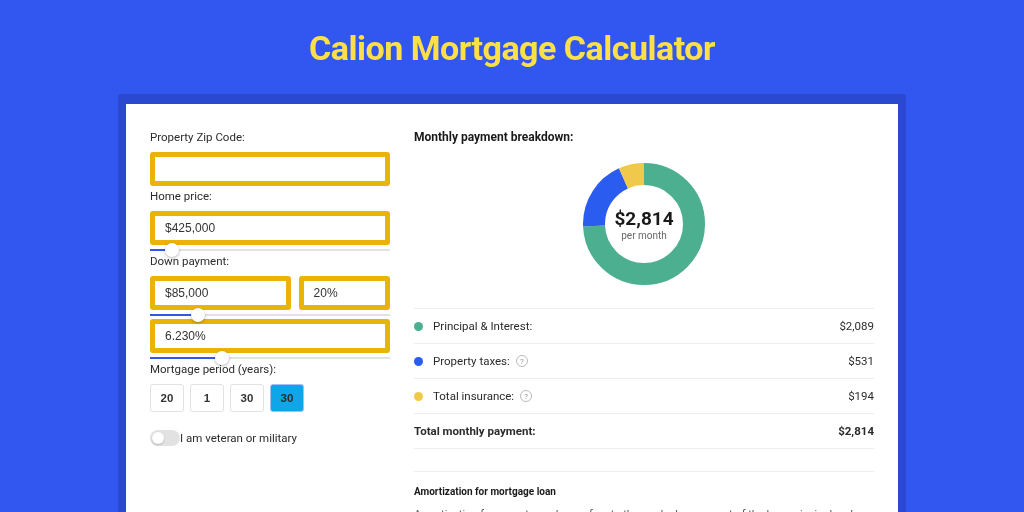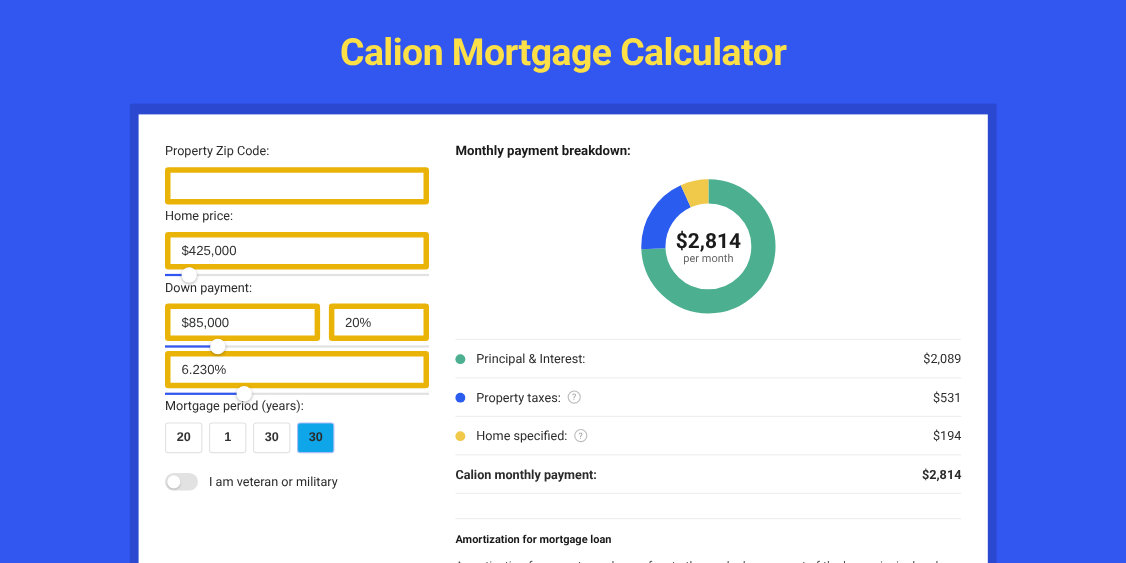--- a/index.html
+++ b/index.html
@@ -16,21 +16,21 @@
   .input { width: 100%; height: 34px; border: 5px solid #eab308; border-radius: 3px; padding: 0 10px; font-size: 12px; color: #333; background: #fff; }
   .slider-track { height: 2px; background: #e2e2e2; position: relative; margin-top: 4px; }
   .slider-fill { position: absolute; left: 0; top: 0; height: 2px; background: #3257f0; }
   .slider-handle { position: absolute; top: -6px; width: 14px; height: 14px; border-radius: 50%; background: #fff; box-shadow: 0 1px 3px rgba(0,0,0,0.3); transform: translateX(-50%); }
   .row-split { display: flex; gap: 8px; }
   .row-split .input:first-child { flex: 1.8; }
   .row-split .input:last-child { flex: 1; }
   .period-btns { display: flex; gap: 6px; margin-top: 6px; }
   .p-btn { width: 34px; height: 28px; border: 1px solid #e2e2e2; border-radius: 3px; background: #fff; font-size: 11.5px; font-weight: 600; color: #333; cursor: pointer; }
   .p-btn.active { background: #0ea5e9; border-color: #a7bdf6; color: #2b2b2b; }
-  .toggle-row { display: flex; align-items: center; gap: 10px; margin-top: 18px; }
+  .toggle-row { display: flex; align-items: center; gap: 0; margin-top: 18px; }
   .toggle { width: 30px; height: 16px; background: #e2e2e2; border-radius: 10px; position: relative; cursor: pointer; }
   .toggle-knob { width: 12px; height: 12px; border-radius: 50%; background: #fff; position: absolute; top: 2px; left: 2px; box-shadow: 0 1px 2px rgba(0,0,0,0.2); }
   .toggle-label { font-size: 11.5px; color: #2b2b2b; }
   .section-title { font-size: 12px; font-weight: 700; color: #1a1a1a; margin-bottom: 14px; }
   .donut-wrap { display: flex; justify-content: center; margin-bottom: 18px; }
   .donut { width: 132px; height: 132px; position: relative; }
   .donut svg { width: 132px; height: 132px; transform: rotate(-90deg); }
   .donut-center { position: absolute; top: 0; left: 0; width: 132px; height: 132px; display: flex; flex-direction: column; align-items: center; justify-content: center; }
   .donut-amount { font-size: 19px; font-weight: 700; color: #1a1a1a; }
   .donut-sub { font-size: 10px; color: #666; }
@@ -137,27 +137,27 @@
           <span class="dot" style="background:#2b5cf0"></span>
           <span class="legend-label">
             <span>Property taxes:</span>
             <span class="info-ic">?</span>
           </span>
           <span class="legend-val">$531</span>
         </div>
         <div class="legend-row">
           <span class="dot" style="background:#f0c94a"></span>
           <span class="legend-label">
-            <span>Home specified:</span>
+            <span>Total insurance:</span>
             <span class="info-ic">?</span>
           </span>
           <span class="legend-val">$194</span>
         </div>
         <div class="legend-row total">
-          <span class="legend-label" style="margin-left:0">Calion monthly payment:</span>
+          <span class="legend-label" style="margin-left:0">Total monthly payment:</span>
           <span class="legend-val">$2,814</span>
         </div>
       </div>
 
       <div class="amort-block">
         <div class="amort-title">Amortization for mortgage loan</div>
         <div class="amort-text">Amortization for a mortgage loan refers to the gradual repayment of the loan principal and interest over a specified</div>
       </div>
 
     </div>

